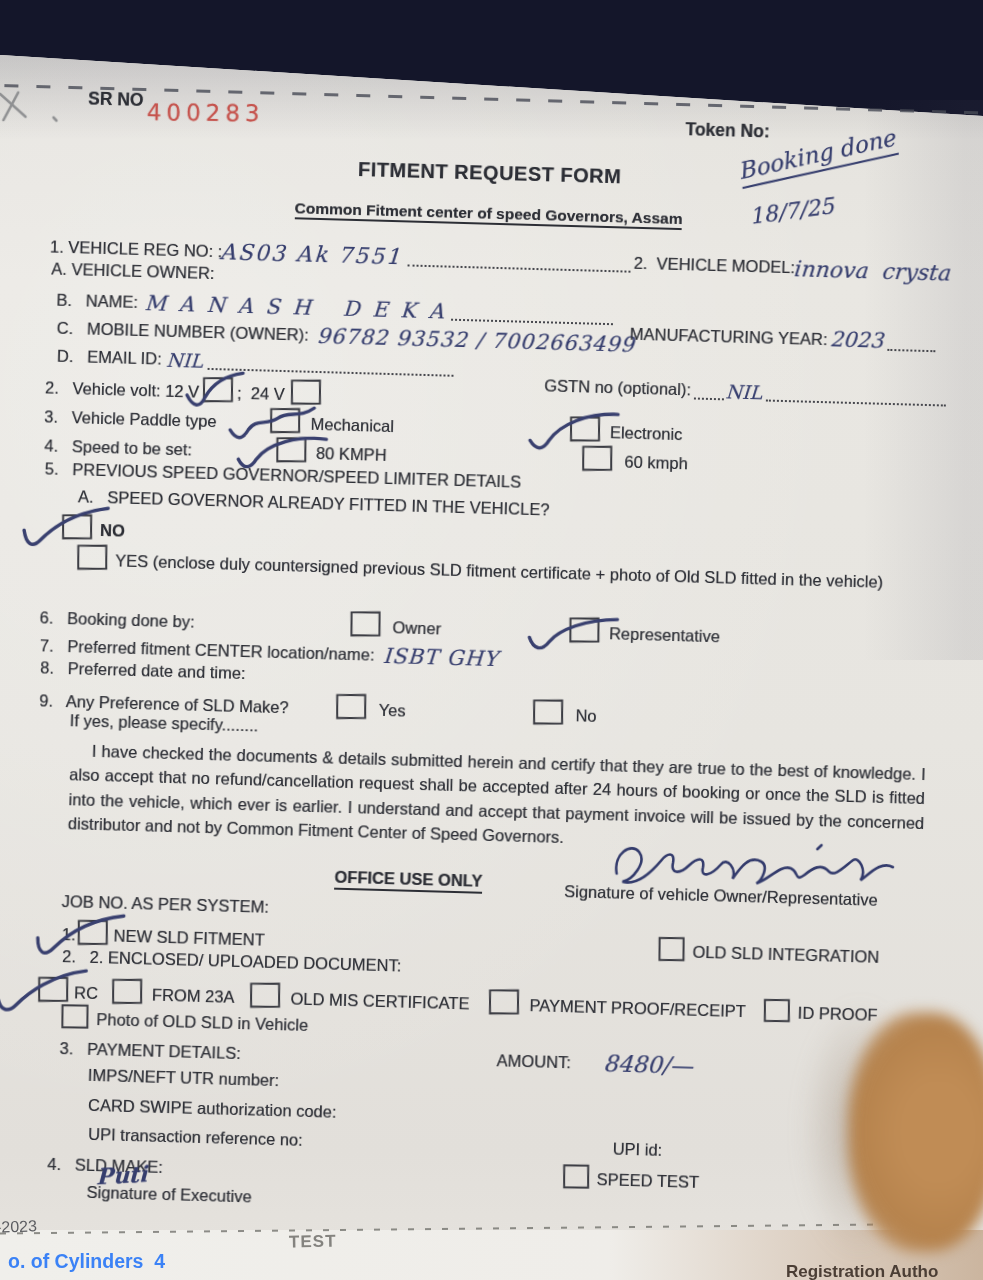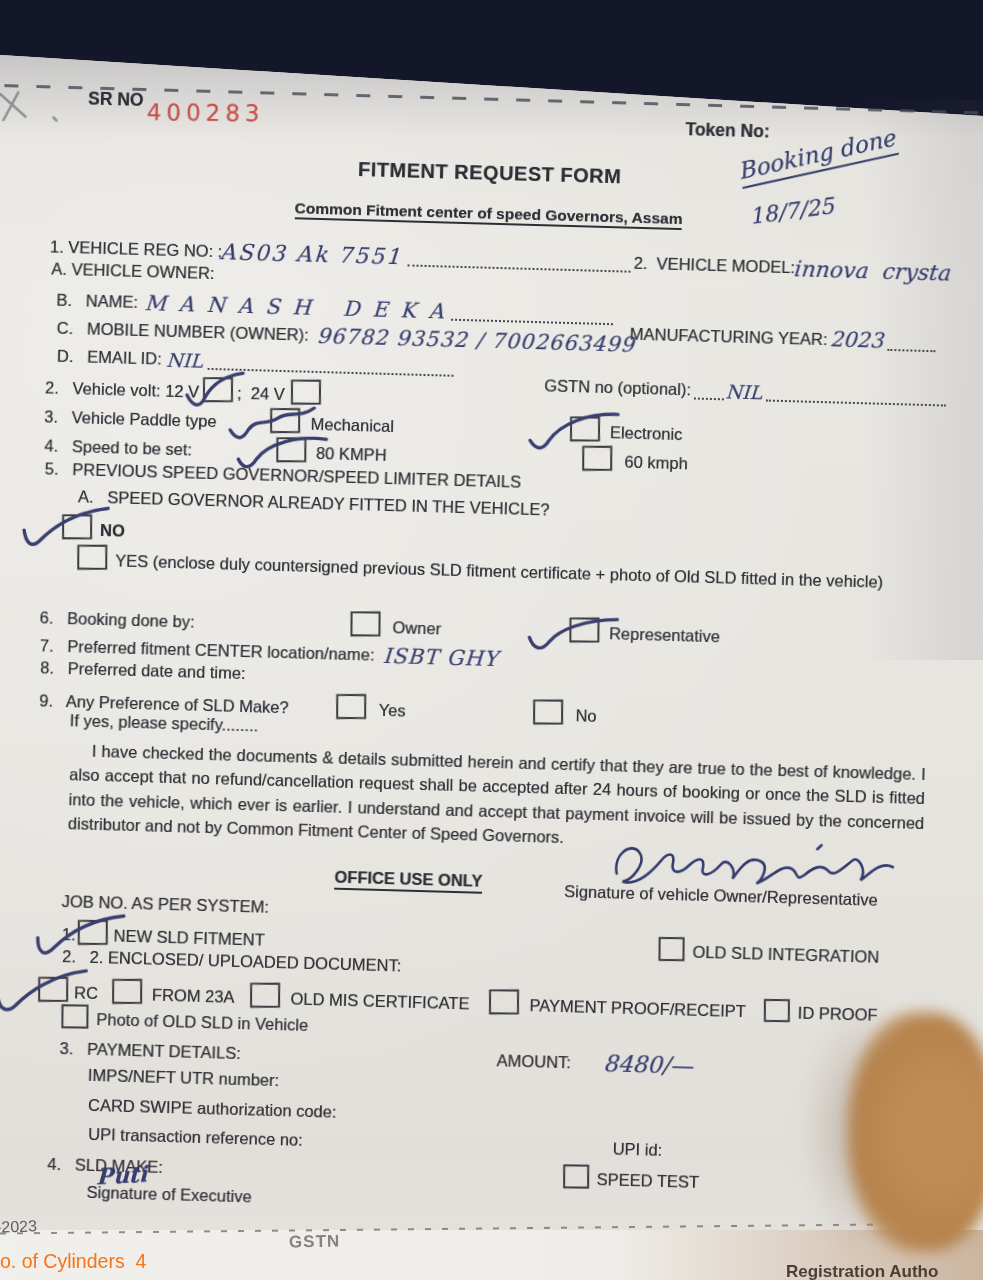--- a/index.html
+++ b/index.html
@@ -250,18 +250,18 @@
     <span>SPEED TEST</span>
   </div>
 
   <div class="row hw" style="left:128px;top:1158px;font-size:22px;transform:rotate(-5deg) skewX(-8deg);font-weight:bold;">Puti</div>
   <div class="row ink" style="left:117px;top:1180px;">Signature of Executive</div>
 </div>
 
 <div class="bottom-sheet"></div>
 <div class="tear"></div>
 <div class="row" style="position:absolute;left:-4px;top:1218px;font-size:16px;color:#5b5c60;transform:rotate(-2deg);white-space:pre;">-2023</div>
-<div style="position:absolute;left:289px;top:1232px;font-size:17px;color:#84837f;letter-spacing:1px;font-weight:bold;transform:rotate(-1deg);">GSTN</div>
-<div style="position:absolute;left:0px;top:1250px;font-size:19.5px;font-weight:normal;color:#f97316;white-space:pre;">o. of Cylinders  4</div>
+<div style="position:absolute;left:289px;top:1232px;font-size:17px;color:#84837f;letter-spacing:1px;font-weight:bold;transform:rotate(-1deg);">TEST</div>
+<div style="position:absolute;left:8px;top:1250px;font-size:19.5px;font-weight:bold;color:#3b82f6;white-space:pre;">o. of Cylinders  4</div>
 <div style="position:absolute;left:786px;top:1262px;font-size:17px;font-weight:bold;color:#4b3e35;white-space:nowrap;">Registration Autho</div>
 
 <div class="finger-shadow"></div>
 <div class="finger"></div>
 
 </body></html>

